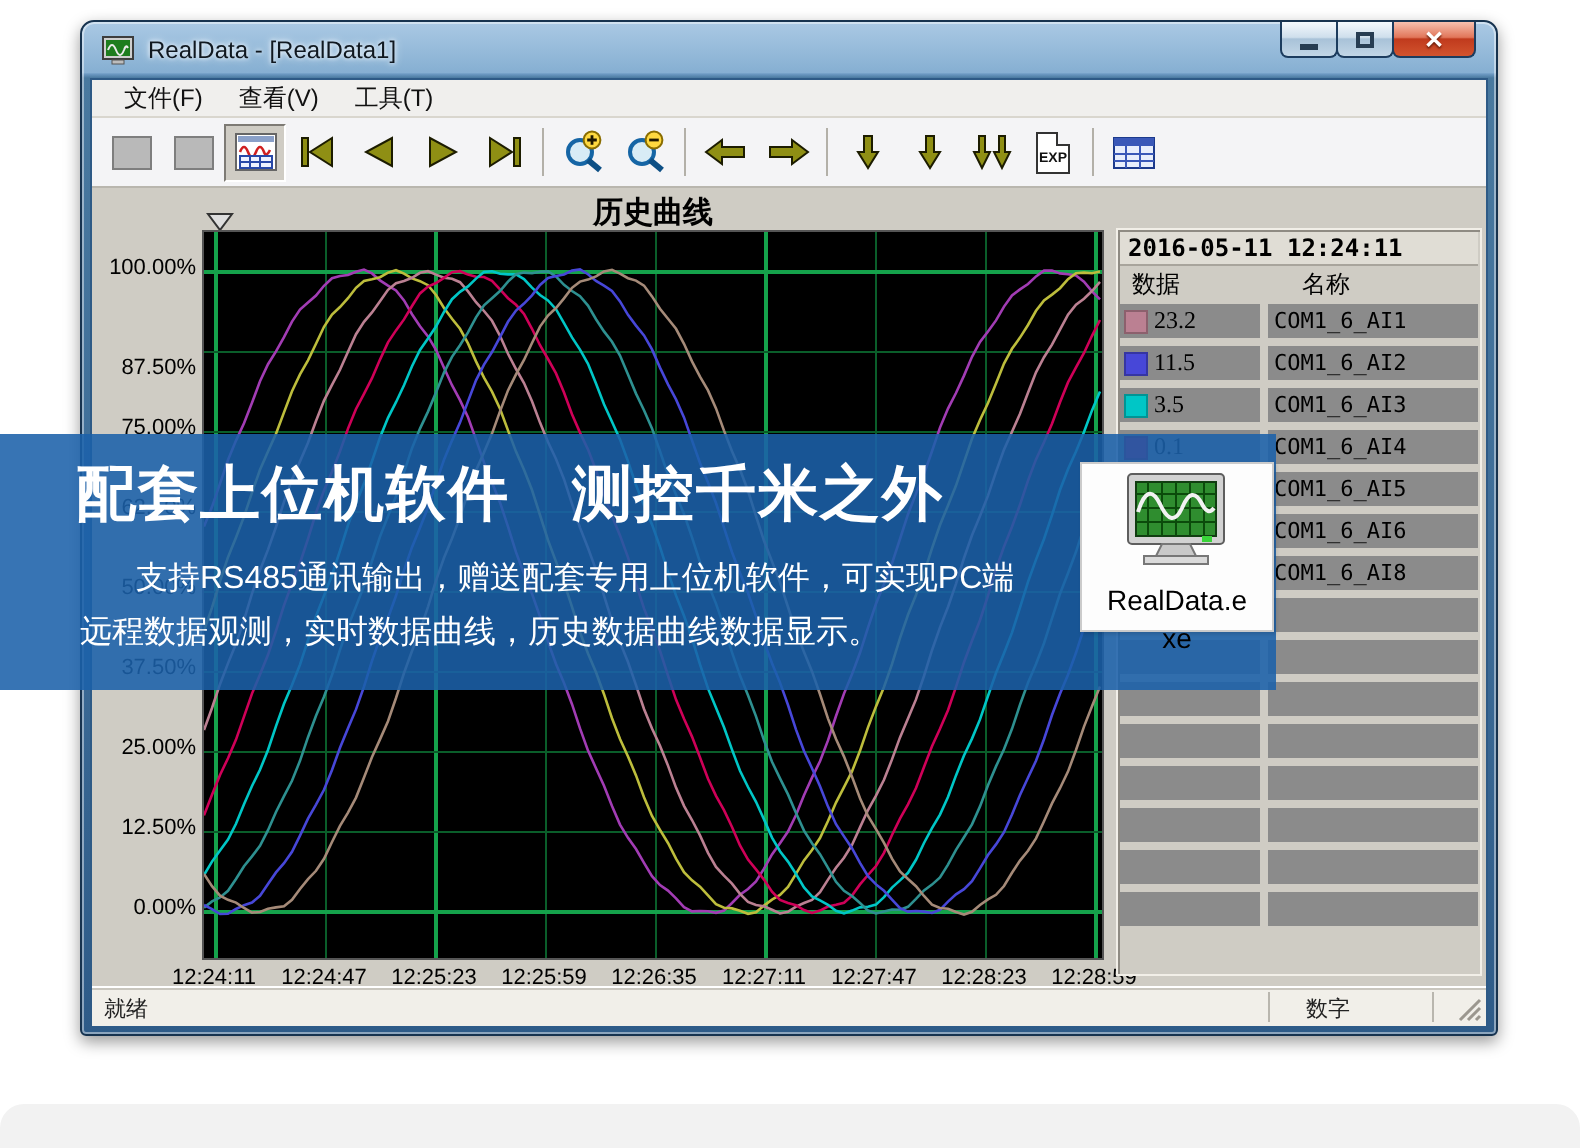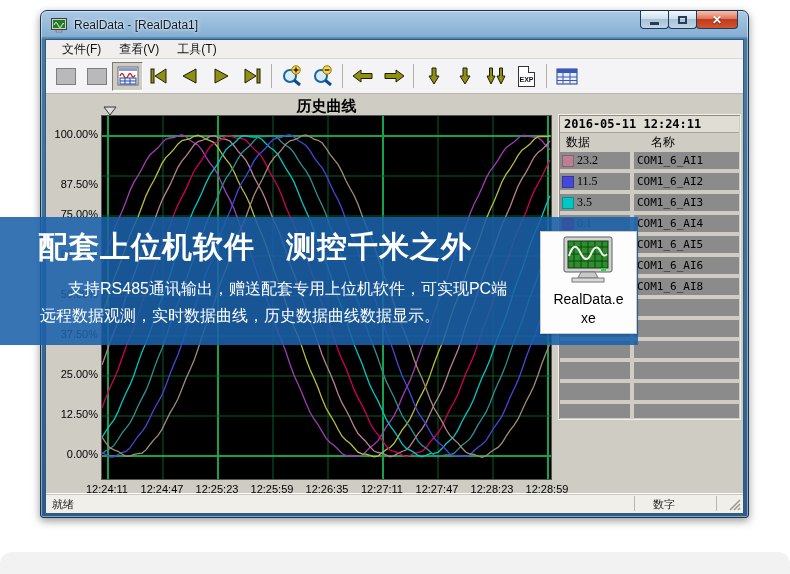--- a/index.html
+++ b/index.html
@@ -49,21 +49,21 @@
   .main { position:relative; width:697px; height:399px; background:#cfccc4; overflow:hidden; }
   .chart-title { position:absolute; left:55px; top:3px; width:451px; text-align:center;
                  font-size:15px; font-weight:bold; color:#000; }
   .plot { position:absolute; left:55px; top:21px; width:451px; height:365px; background:#000;
           border:1px solid #555; }
   .ylabel { position:absolute; left:0px; width:52px; text-align:right; font-size:11px; color:#000; }
   .xlabel { position:absolute; top:389px; width:58px; text-align:center; font-size:11px; color:#000; }
   .marker { position:absolute; left:57px; top:12px; }
 
   
-  .panel { position:absolute; left:512px; top:20px; width:183px; height:306px; background:#cfccc4;
+  .panel { position:absolute; left:512px; top:20px; width:183px; height:374px; background:#cfccc4;
            border:1px solid #f2efe8; box-shadow:inset 1px 1px 0 #8f8b83; padding:1px; }
   .p-date { height:17px; background:#e0ddd5; border-bottom:1px solid #a8a49c;
             font-family:"DejaVu Sans Mono", monospace; font-size:12px; font-weight:bold;
             color:#000; padding:1px 4px; white-space:nowrap; }
   .p-cols { height:17px; display:flex; font-size:12px; color:#000; padding-top:1px; }
   .p-cols .c1 { width:74px; padding-left:6px; }
   .p-cols .c2 { flex:1; padding-left:4px;margin-left:13px; }
   .p-rows { position:absolute; left:1px; top:37px; right:1px; bottom:1px; overflow:hidden; }
   .prow { display:flex; height:17px; margin-bottom:4px; }
   .pv { width:70px; background:#8b8b8b; display:flex; align-items:center; padding-left:2px; gap:3px;
@@ -85,21 +85,21 @@
   
   .banner { position:absolute; left:0; top:217px; width:638px; height:128px;
             background:rgba(27,97,170,0.88); color:#fff; z-index:20; }
   .b-head { position:absolute; left:38px; top:10px; font-size:30px; font-weight:bold;
             letter-spacing:1px; white-space:nowrap;
             font-family:"Liberation Sans", sans-serif; }
   .b-sub1 { position:absolute; left:68px; top:62px; font-size:16px; white-space:nowrap; }
   .b-sub2 { position:absolute; left:40px; top:89px; font-size:16px; white-space:nowrap; }
 
   
-  .iconbox { position:absolute; left:540px; top:231px; width:97px; height:103px; background:#fdfdfd;
+  .iconbox { position:absolute; left:540px; top:231px; width:97px; height:85px; background:#fdfdfd;
              border:1px solid #cbcbcb; z-index:30; text-align:center;
              box-shadow:1px 1px 2px rgba(0,0,0,.15); }
   .iconbox .cap { font-size:14px; color:#000; line-height:19px; }
 
   
   .bottom-band { position:absolute; left:0; top:552px; width:790px; height:22px;
                  background:#f2f2f2; border-radius:12px 12px 0 0; }
 </style>
 </head>
 <body>

